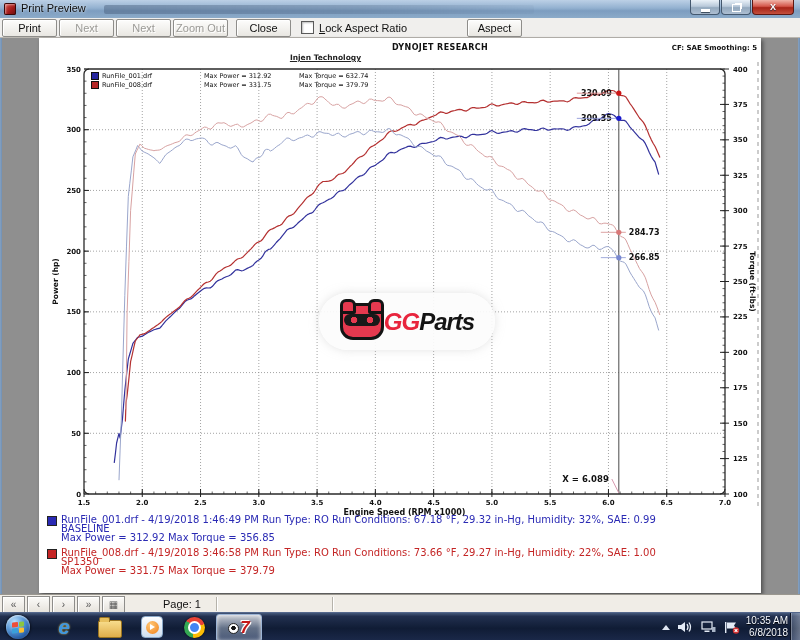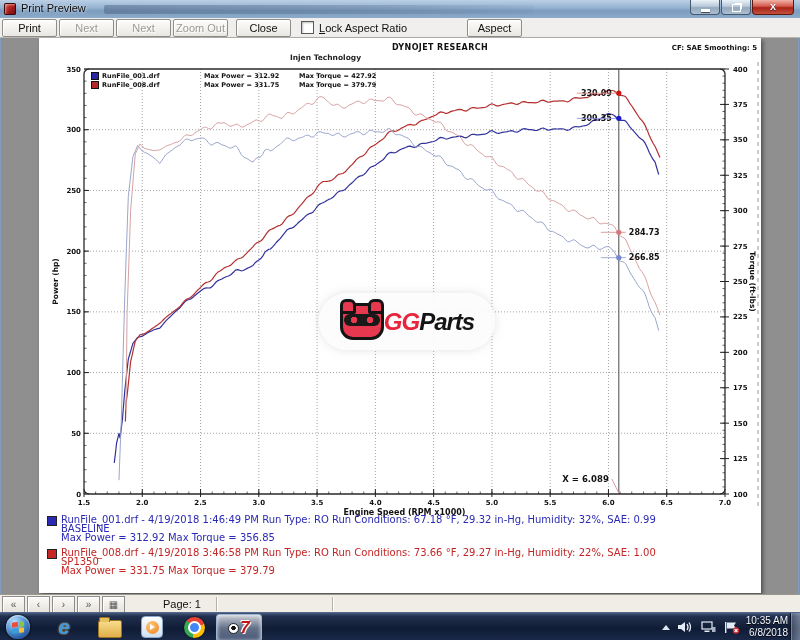--- a/index.html
+++ b/index.html
@@ -42,27 +42,27 @@
   .cb-label::first-letter{text-decoration:underline;}
   
   .preview{position:absolute;left:0;top:38px;width:800px;height:556px;background:#8f8f8f;}
   .edge{position:absolute;top:0;width:2px;height:556px;background:linear-gradient(90deg,#86a2c2,#6f8fb4);}
   .edge.r{right:0;} .edge.l{left:0;}
   .page{position:absolute;left:39px;top:0px;width:722px;height:555px;background:#fff;
     box-shadow:2px 2px 4px rgba(0,0,0,.45);}
   .hdr-title{position:absolute;left:0;top:5px;width:722px;text-align:center;
     font-size:8px;font-weight:bold;color:#111;font-family:"DejaVu Sans",sans-serif;letter-spacing:.4px;padding-left:40px;}
   .hdr-sub{position:absolute;left:0;top:15px;width:573px;text-align:center;
-    font-size:7.5px;font-weight:bold;color:#222;font-family:"DejaVu Sans",sans-serif;}
+    font-size:7.5px;font-weight:bold;color:#222;font-family:"DejaVu Sans",sans-serif;text-decoration:underline;}
   .hdr-right{position:absolute;right:4px;top:6px;font-size:7px;font-weight:bold;color:#111;
     font-family:"DejaVu Sans",sans-serif;}
   #chart{position:absolute;left:0;top:0;}
   #chart text{font-family:"DejaVu Sans",sans-serif;font-weight:bold;fill:#111;}
   
-  .legend{position:absolute;left:52px;top:33px;font-size:6.5px;font-weight:bold;color:#111;
+  .legend{position:absolute;left:52px;top:33px;font-size:6.5px;font-weight:normal;color:#111;
     font-family:"DejaVu Sans",sans-serif;}
   .lrow{display:flex;align-items:center;height:9px;}
   .lsw{width:6px;height:6px;border:1px solid #111;margin-right:3px;flex:none;}
   .lfile{width:102px;} .lpow{width:95px;}
   
   .watermark{position:absolute;left:280px;top:255px;width:176px;height:57px;border-radius:29px;
     background:rgba(252,252,252,.92);box-shadow:0 0 10px rgba(200,200,200,.5);
     display:flex;align-items:center;justify-content:center;}
   .mascot{position:relative;width:38px;height:31px;background:#e6394f;
     border:3px solid #141414;border-radius:11px 11px 13px 13px;}
@@ -462,21 +462,21 @@
 
         <div class="hdr-title">DYNOJET RESEARCH</div>
         <div class="hdr-sub">Injen Technology</div>
         <div class="hdr-right">CF: SAE  Smoothing: 5</div>
 
         <div class="legend">
           <div class="lrow">
             <span class="lsw" style="background: rgb(40, 40, 160);"></span>
             <span class="lfile">RunFile_001.drf</span>
             <span class="lpow">Max Power = 312.92</span>
-            <span class="ltq">Max Torque = 427.92</span>
+            <span class="ltq">Max Torque = 632.74</span>
           </div>
           <div class="lrow">
             <span class="lsw" style="background: rgb(180, 40, 40);"></span>
             <span class="lfile">RunFile_008.drf</span>
             <span class="lpow">Max Power = 331.75</span>
             <span class="ltq">Max Torque = 379.79</span>
           </div>
         </div>
 
         <div class="watermark">

